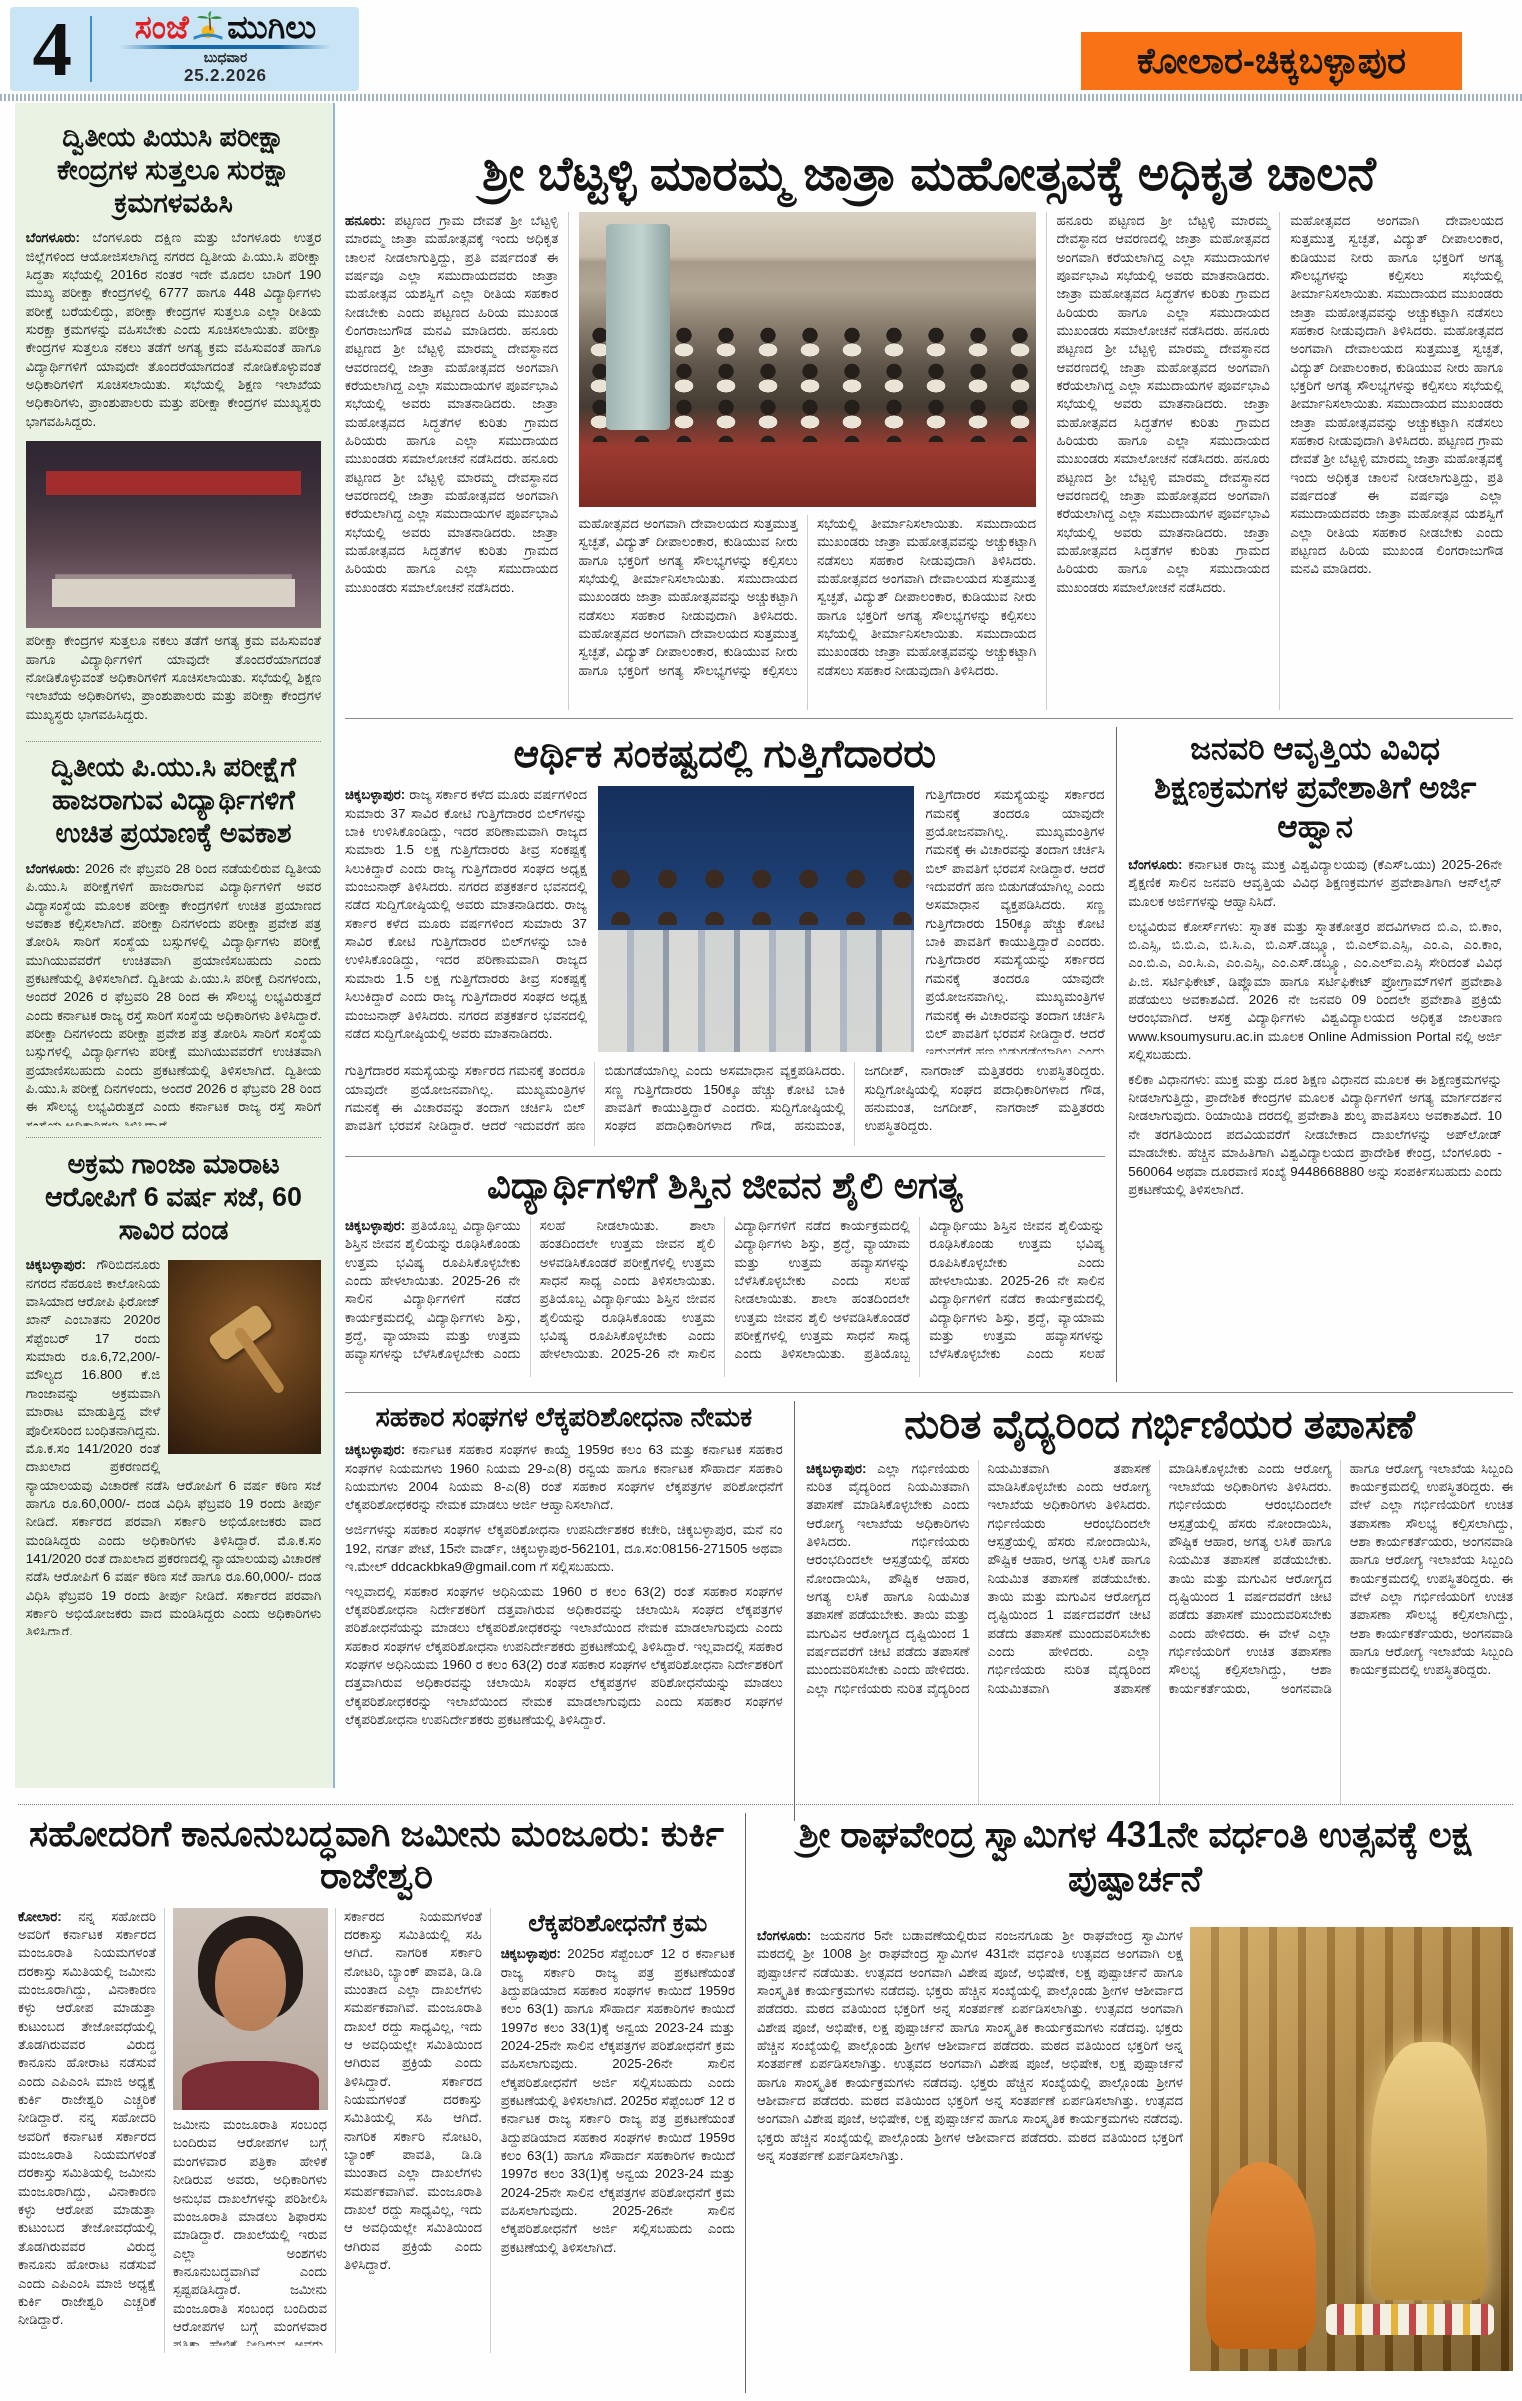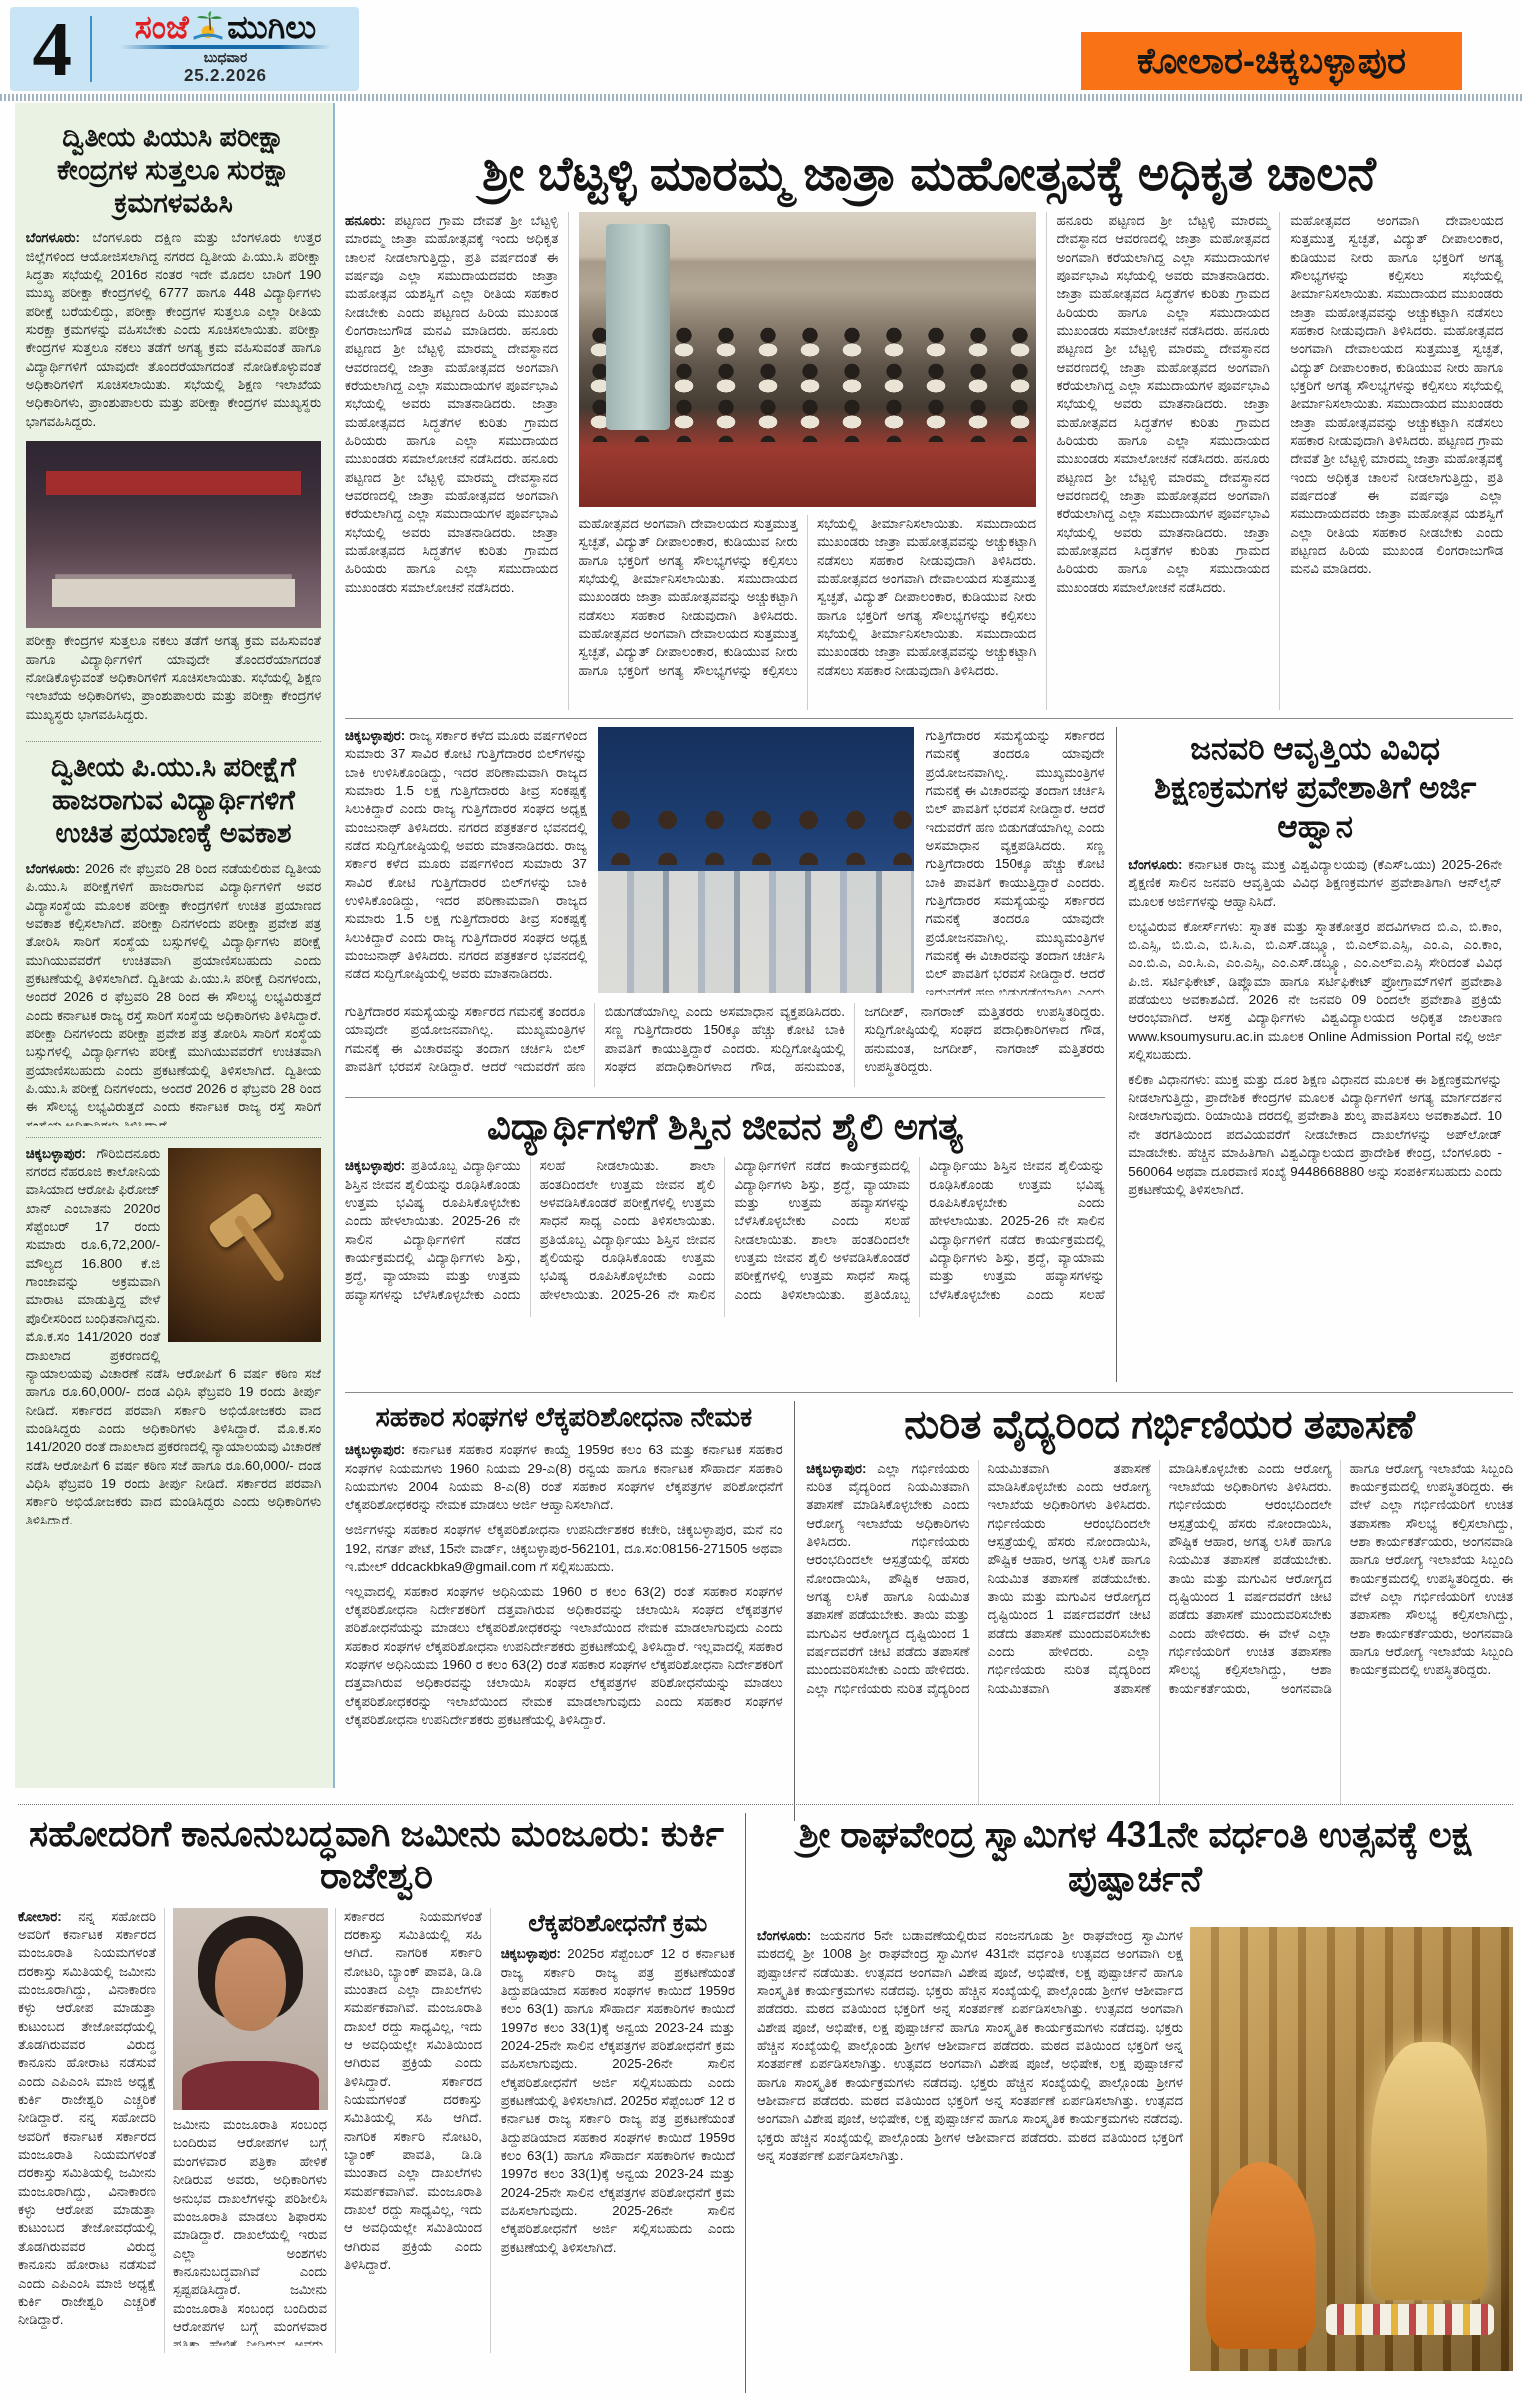--- a/index.html
+++ b/index.html
@@ -191,20 +191,21 @@
     <div class="lc-art">
       <div class="lc-head">ದ್ವಿತೀಯ ಪಿ.ಯು.ಸಿ ಪರೀಕ್ಷೆಗೆ ಹಾಜರಾಗುವ ವಿದ್ಯಾರ್ಥಿಗಳಿಗೆ ಉಚಿತ ಪ್ರಯಾಣಕ್ಕೆ ಅವಕಾಶ </div>
       <div class="body-txt" style="height:266px">
         <b class="dateline">ಬೆಂಗಳೂರು: </b>
         <span>2026 ನೇ ಫೆಬ್ರವರಿ 28 ರಿಂದ ನಡೆಯಲಿರುವ ದ್ವಿತೀಯ ಪಿ.ಯು.ಸಿ ಪರೀಕ್ಷೆಗಳಿಗೆ ಹಾಜರಾಗುವ ವಿದ್ಯಾರ್ಥಿಗಳಿಗೆ ಅವರ ವಿದ್ಯಾಸಂಸ್ಥೆಯ ಮೂಲಕ ಪರೀಕ್ಷಾ ಕೇಂದ್ರಗಳಿಗೆ ಉಚಿತ ಪ್ರಯಾಣದ ಅವಕಾಶ ಕಲ್ಪಿಸಲಾಗಿದೆ. </span>
         <span>ಪರೀಕ್ಷಾ ದಿನಗಳಂದು ಪರೀಕ್ಷಾ ಪ್ರವೇಶ ಪತ್ರ ತೋರಿಸಿ ಸಾರಿಗೆ ಸಂಸ್ಥೆಯ ಬಸ್ಸುಗಳಲ್ಲಿ ವಿದ್ಯಾರ್ಥಿಗಳು ಪರೀಕ್ಷೆ ಮುಗಿಯುವವರೆಗೆ ಉಚಿತವಾಗಿ ಪ್ರಯಾಣಿಸಬಹುದು ಎಂದು ಪ್ರಕಟಣೆಯಲ್ಲಿ ತಿಳಿಸಲಾಗಿದೆ. ದ್ವಿತೀಯ ಪಿ.ಯು.ಸಿ ಪರೀಕ್ಷೆ ದಿನಗಳಂದು, ಅಂದರೆ 2026 ರ ಫೆಬ್ರವರಿ 28 ರಿಂದ ಈ ಸೌಲಭ್ಯ ಲಭ್ಯವಿರುತ್ತದೆ ಎಂದು ಕರ್ನಾಟಕ ರಾಜ್ಯ ರಸ್ತೆ ಸಾರಿಗೆ ಸಂಸ್ಥೆಯ ಅಧಿಕಾರಿಗಳು ತಿಳಿಸಿದ್ದಾರೆ. ಪರೀಕ್ಷಾ ದಿನಗಳಂದು ಪರೀಕ್ಷಾ ಪ್ರವೇಶ ಪತ್ರ ತೋರಿಸಿ ಸಾರಿಗೆ ಸಂಸ್ಥೆಯ ಬಸ್ಸುಗಳಲ್ಲಿ ವಿದ್ಯಾರ್ಥಿಗಳು ಪರೀಕ್ಷೆ ಮುಗಿಯುವವರೆಗೆ ಉಚಿತವಾಗಿ ಪ್ರಯಾಣಿಸಬಹುದು ಎಂದು ಪ್ರಕಟಣೆಯಲ್ಲಿ ತಿಳಿಸಲಾಗಿದೆ. ದ್ವಿತೀಯ ಪಿ.ಯು.ಸಿ ಪರೀಕ್ಷೆ ದಿನಗಳಂದು, ಅಂದರೆ 2026 ರ ಫೆಬ್ರವರಿ 28 ರಿಂದ ಈ ಸೌಲಭ್ಯ ಲಭ್ಯವಿರುತ್ತದೆ ಎಂದು ಕರ್ನಾಟಕ ರಾಜ್ಯ ರಸ್ತೆ ಸಾರಿಗೆ ಸಂಸ್ಥೆಯ ಅಧಿಕಾರಿಗಳು ತಿಳಿಸಿದ್ದಾರೆ. </span>
       </div>
     </div>
 
     <div class="lc-art">
+      <div class="lc-head">ಅಕ್ರಮ ಗಾಂಜಾ ಮಾರಾಟ ಆರೋಪಿಗೆ 6 ವರ್ಷ ಸಜೆ, 60 ಸಾವಿರ ದಂಡ </div>
       <div class="body-txt" style="height:379px">
         <span class="photo photo-gavel">
           <span class="gavel-head"></span>
           <span class="gavel-handle"></span>
         </span>
         <b class="dateline">ಚಿಕ್ಕಬಳ್ಳಾಪುರ: </b>
         <span>ಗೌರಿಬಿದನೂರು ನಗರದ ನೆಹರೂಜಿ ಕಾಲೋನಿಯ ವಾಸಿಯಾದ ಆರೋಪಿ ಫಿರೋಜ್ ಖಾನ್ ಎಂಬಾತನು 2020ರ ಸೆಪ್ಟೆಂಬರ್ 17 ರಂದು ಸುಮಾರು ರೂ.6,72,200/- ಮೌಲ್ಯದ 16.800 ಕೆ.ಜಿ ಗಾಂಜಾವನ್ನು ಅಕ್ರಮವಾಗಿ ಮಾರಾಟ ಮಾಡುತ್ತಿದ್ದ ವೇಳೆ ಪೊಲೀಸರಿಂದ ಬಂಧಿತನಾಗಿದ್ದನು. </span>
         <span>ಮೊ.ಕ.ಸಂ 141/2020 ರಂತೆ ದಾಖಲಾದ ಪ್ರಕರಣದಲ್ಲಿ ನ್ಯಾಯಾಲಯವು ವಿಚಾರಣೆ ನಡೆಸಿ ಆರೋಪಿಗೆ 6 ವರ್ಷ ಕಠಿಣ ಸಜೆ ಹಾಗೂ ರೂ.60,000/- ದಂಡ ವಿಧಿಸಿ ಫೆಬ್ರವರಿ 19 ರಂದು ತೀರ್ಪು ನೀಡಿದೆ. ಸರ್ಕಾರದ ಪರವಾಗಿ ಸರ್ಕಾರಿ ಅಭಿಯೋಜಕರು ವಾದ ಮಂಡಿಸಿದ್ದರು ಎಂದು ಅಧಿಕಾರಿಗಳು ತಿಳಿಸಿದ್ದಾರೆ. ಮೊ.ಕ.ಸಂ 141/2020 ರಂತೆ ದಾಖಲಾದ ಪ್ರಕರಣದಲ್ಲಿ ನ್ಯಾಯಾಲಯವು ವಿಚಾರಣೆ ನಡೆಸಿ ಆರೋಪಿಗೆ 6 ವರ್ಷ ಕಠಿಣ ಸಜೆ ಹಾಗೂ ರೂ.60,000/- ದಂಡ ವಿಧಿಸಿ ಫೆಬ್ರವರಿ 19 ರಂದು ತೀರ್ಪು ನೀಡಿದೆ. ಸರ್ಕಾರದ ಪರವಾಗಿ ಸರ್ಕಾರಿ ಅಭಿಯೋಜಕರು ವಾದ ಮಂಡಿಸಿದ್ದರು ಎಂದು ಅಧಿಕಾರಿಗಳು ತಿಳಿಸಿದ್ದಾರೆ. </span>
       </div>
     </div>
@@ -233,20 +234,21 @@
           <span>ಮಹೋತ್ಸವದ ಅಂಗವಾಗಿ ದೇವಾಲಯದ ಸುತ್ತಮುತ್ತ ಸ್ವಚ್ಛತೆ, ವಿದ್ಯುತ್ ದೀಪಾಲಂಕಾರ, ಕುಡಿಯುವ ನೀರು ಹಾಗೂ ಭಕ್ತರಿಗೆ ಅಗತ್ಯ ಸೌಲಭ್ಯಗಳನ್ನು ಕಲ್ಪಿಸಲು ಸಭೆಯಲ್ಲಿ ತೀರ್ಮಾನಿಸಲಾಯಿತು. ಸಮುದಾಯದ ಮುಖಂಡರು ಜಾತ್ರಾ ಮಹೋತ್ಸವವನ್ನು ಅಚ್ಚುಕಟ್ಟಾಗಿ ನಡೆಸಲು ಸಹಕಾರ ನೀಡುವುದಾಗಿ ತಿಳಿಸಿದರು. ಮಹೋತ್ಸವದ ಅಂಗವಾಗಿ ದೇವಾಲಯದ ಸುತ್ತಮುತ್ತ ಸ್ವಚ್ಛತೆ, ವಿದ್ಯುತ್ ದೀಪಾಲಂಕಾರ, ಕುಡಿಯುವ ನೀರು ಹಾಗೂ ಭಕ್ತರಿಗೆ ಅಗತ್ಯ ಸೌಲಭ್ಯಗಳನ್ನು ಕಲ್ಪಿಸಲು ಸಭೆಯಲ್ಲಿ ತೀರ್ಮಾನಿಸಲಾಯಿತು. ಸಮುದಾಯದ ಮುಖಂಡರು ಜಾತ್ರಾ ಮಹೋತ್ಸವವನ್ನು ಅಚ್ಚುಕಟ್ಟಾಗಿ ನಡೆಸಲು ಸಹಕಾರ ನೀಡುವುದಾಗಿ ತಿಳಿಸಿದರು. </span>
           <span>ಪಟ್ಟಣದ ಗ್ರಾಮ ದೇವತೆ ಶ್ರೀ ಬೆಟ್ಟಳ್ಳಿ ಮಾರಮ್ಮ ಜಾತ್ರಾ ಮಹೋತ್ಸವಕ್ಕೆ ಇಂದು ಅಧಿಕೃತ ಚಾಲನೆ ನೀಡಲಾಗುತ್ತಿದ್ದು, ಪ್ರತಿ ವರ್ಷದಂತೆ ಈ ವರ್ಷವೂ ಎಲ್ಲಾ ಸಮುದಾಯದವರು ಜಾತ್ರಾ ಮಹೋತ್ಸವ ಯಶಸ್ವಿಗೆ ಎಲ್ಲಾ ರೀತಿಯ ಸಹಕಾರ ನೀಡಬೇಕು ಎಂದು ಪಟ್ಟಣದ ಹಿರಿಯ ಮುಖಂಡ ಲಿಂಗರಾಜುಗೌಡ ಮನವಿ ಮಾಡಿದರು. </span>
         </div>
       </div>
     </div>
 
     <div class="row2">
       <div class="row2-left">
 
         <div>
+          <div class="c-head">ಆರ್ಥಿಕ ಸಂಕಷ್ಟದಲ್ಲಿ ಗುತ್ತಿಗೆದಾರರು </div>
           <div class="c-body">
             <div class="c-colL body-txt">
               <b class="dateline">ಚಿಕ್ಕಬಳ್ಳಾಪುರ: </b>
               <span>ರಾಜ್ಯ ಸರ್ಕಾರ ಕಳೆದ ಮೂರು ವರ್ಷಗಳಿಂದ ಸುಮಾರು 37 ಸಾವಿರ ಕೋಟಿ ಗುತ್ತಿಗೆದಾರರ ಬಿಲ್‌ಗಳನ್ನು ಬಾಕಿ ಉಳಿಸಿಕೊಂಡಿದ್ದು, ಇದರ ಪರಿಣಾಮವಾಗಿ ರಾಜ್ಯದ ಸುಮಾರು 1.5 ಲಕ್ಷ ಗುತ್ತಿಗೆದಾರರು ತೀವ್ರ ಸಂಕಷ್ಟಕ್ಕೆ ಸಿಲುಕಿದ್ದಾರೆ ಎಂದು ರಾಜ್ಯ ಗುತ್ತಿಗೆದಾರರ ಸಂಘದ ಅಧ್ಯಕ್ಷ ಮಂಜುನಾಥ್ ತಿಳಿಸಿದರು. ನಗರದ ಪತ್ರಕರ್ತರ ಭವನದಲ್ಲಿ ನಡೆದ ಸುದ್ದಿಗೋಷ್ಠಿಯಲ್ಲಿ ಅವರು ಮಾತನಾಡಿದರು. ರಾಜ್ಯ ಸರ್ಕಾರ ಕಳೆದ ಮೂರು ವರ್ಷಗಳಿಂದ ಸುಮಾರು 37 ಸಾವಿರ ಕೋಟಿ ಗುತ್ತಿಗೆದಾರರ ಬಿಲ್‌ಗಳನ್ನು ಬಾಕಿ ಉಳಿಸಿಕೊಂಡಿದ್ದು, ಇದರ ಪರಿಣಾಮವಾಗಿ ರಾಜ್ಯದ ಸುಮಾರು 1.5 ಲಕ್ಷ ಗುತ್ತಿಗೆದಾರರು ತೀವ್ರ ಸಂಕಷ್ಟಕ್ಕೆ ಸಿಲುಕಿದ್ದಾರೆ ಎಂದು ರಾಜ್ಯ ಗುತ್ತಿಗೆದಾರರ ಸಂಘದ ಅಧ್ಯಕ್ಷ ಮಂಜುನಾಥ್ ತಿಳಿಸಿದರು. ನಗರದ ಪತ್ರಕರ್ತರ ಭವನದಲ್ಲಿ ನಡೆದ ಸುದ್ದಿಗೋಷ್ಠಿಯಲ್ಲಿ ಅವರು ಮಾತನಾಡಿದರು. </span>
             </div>
             <div class="photo photo-contractors"></div>
             <div class="c-colR body-txt">
               <span>ಗುತ್ತಿಗೆದಾರರ ಸಮಸ್ಯೆಯನ್ನು ಸರ್ಕಾರದ ಗಮನಕ್ಕೆ ತಂದರೂ ಯಾವುದೇ ಪ್ರಯೋಜನವಾಗಿಲ್ಲ. ಮುಖ್ಯಮಂತ್ರಿಗಳ ಗಮನಕ್ಕೆ ಈ ವಿಚಾರವನ್ನು ತಂದಾಗ ಚರ್ಚಿಸಿ ಬಿಲ್ ಪಾವತಿಗೆ ಭರವಸೆ ನೀಡಿದ್ದಾರೆ. ಆದರೆ ಇದುವರೆಗೆ ಹಣ ಬಿಡುಗಡೆಯಾಗಿಲ್ಲ ಎಂದು ಅಸಮಾಧಾನ ವ್ಯಕ್ತಪಡಿಸಿದರು. ಸಣ್ಣ ಗುತ್ತಿಗೆದಾರರು 150ಕ್ಕೂ ಹೆಚ್ಚು ಕೋಟಿ ಬಾಕಿ ಪಾವತಿಗೆ ಕಾಯುತ್ತಿದ್ದಾರೆ ಎಂದರು. ಗುತ್ತಿಗೆದಾರರ ಸಮಸ್ಯೆಯನ್ನು ಸರ್ಕಾರದ ಗಮನಕ್ಕೆ ತಂದರೂ ಯಾವುದೇ ಪ್ರಯೋಜನವಾಗಿಲ್ಲ. ಮುಖ್ಯಮಂತ್ರಿಗಳ ಗಮನಕ್ಕೆ ಈ ವಿಚಾರವನ್ನು ತಂದಾಗ ಚರ್ಚಿಸಿ ಬಿಲ್ ಪಾವತಿಗೆ ಭರವಸೆ ನೀಡಿದ್ದಾರೆ. ಆದರೆ ಇದುವರೆಗೆ ಹಣ ಬಿಡುಗಡೆಯಾಗಿಲ್ಲ ಎಂದು ಅಸಮಾಧಾನ ವ್ಯಕ್ತಪಡಿಸಿದರು. ಸಣ್ಣ ಗುತ್ತಿಗೆದಾರರು 150ಕ್ಕೂ ಹೆಚ್ಚು ಕೋಟಿ ಬಾಕಿ ಪಾವತಿಗೆ ಕಾಯುತ್ತಿದ್ದಾರೆ ಎಂದರು. </span>
             </div>
           </div>

